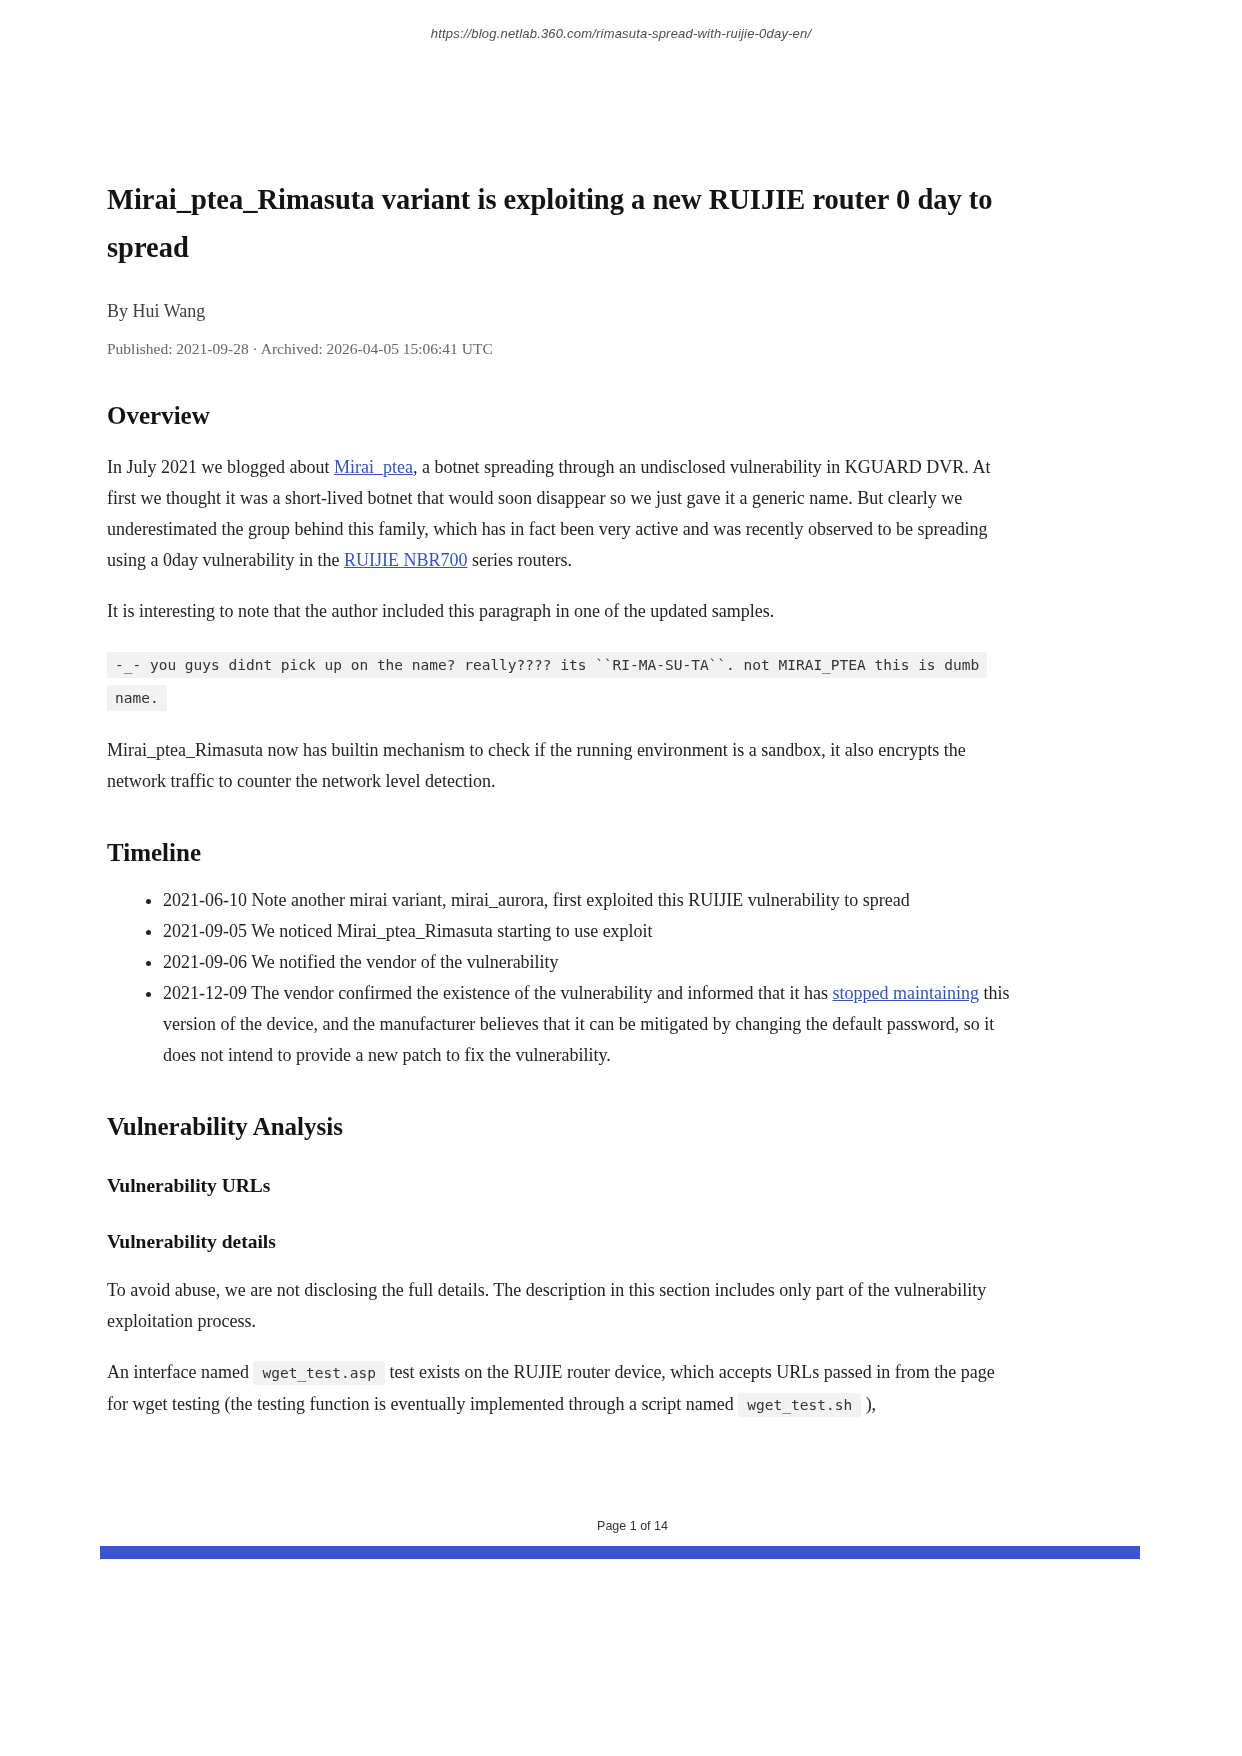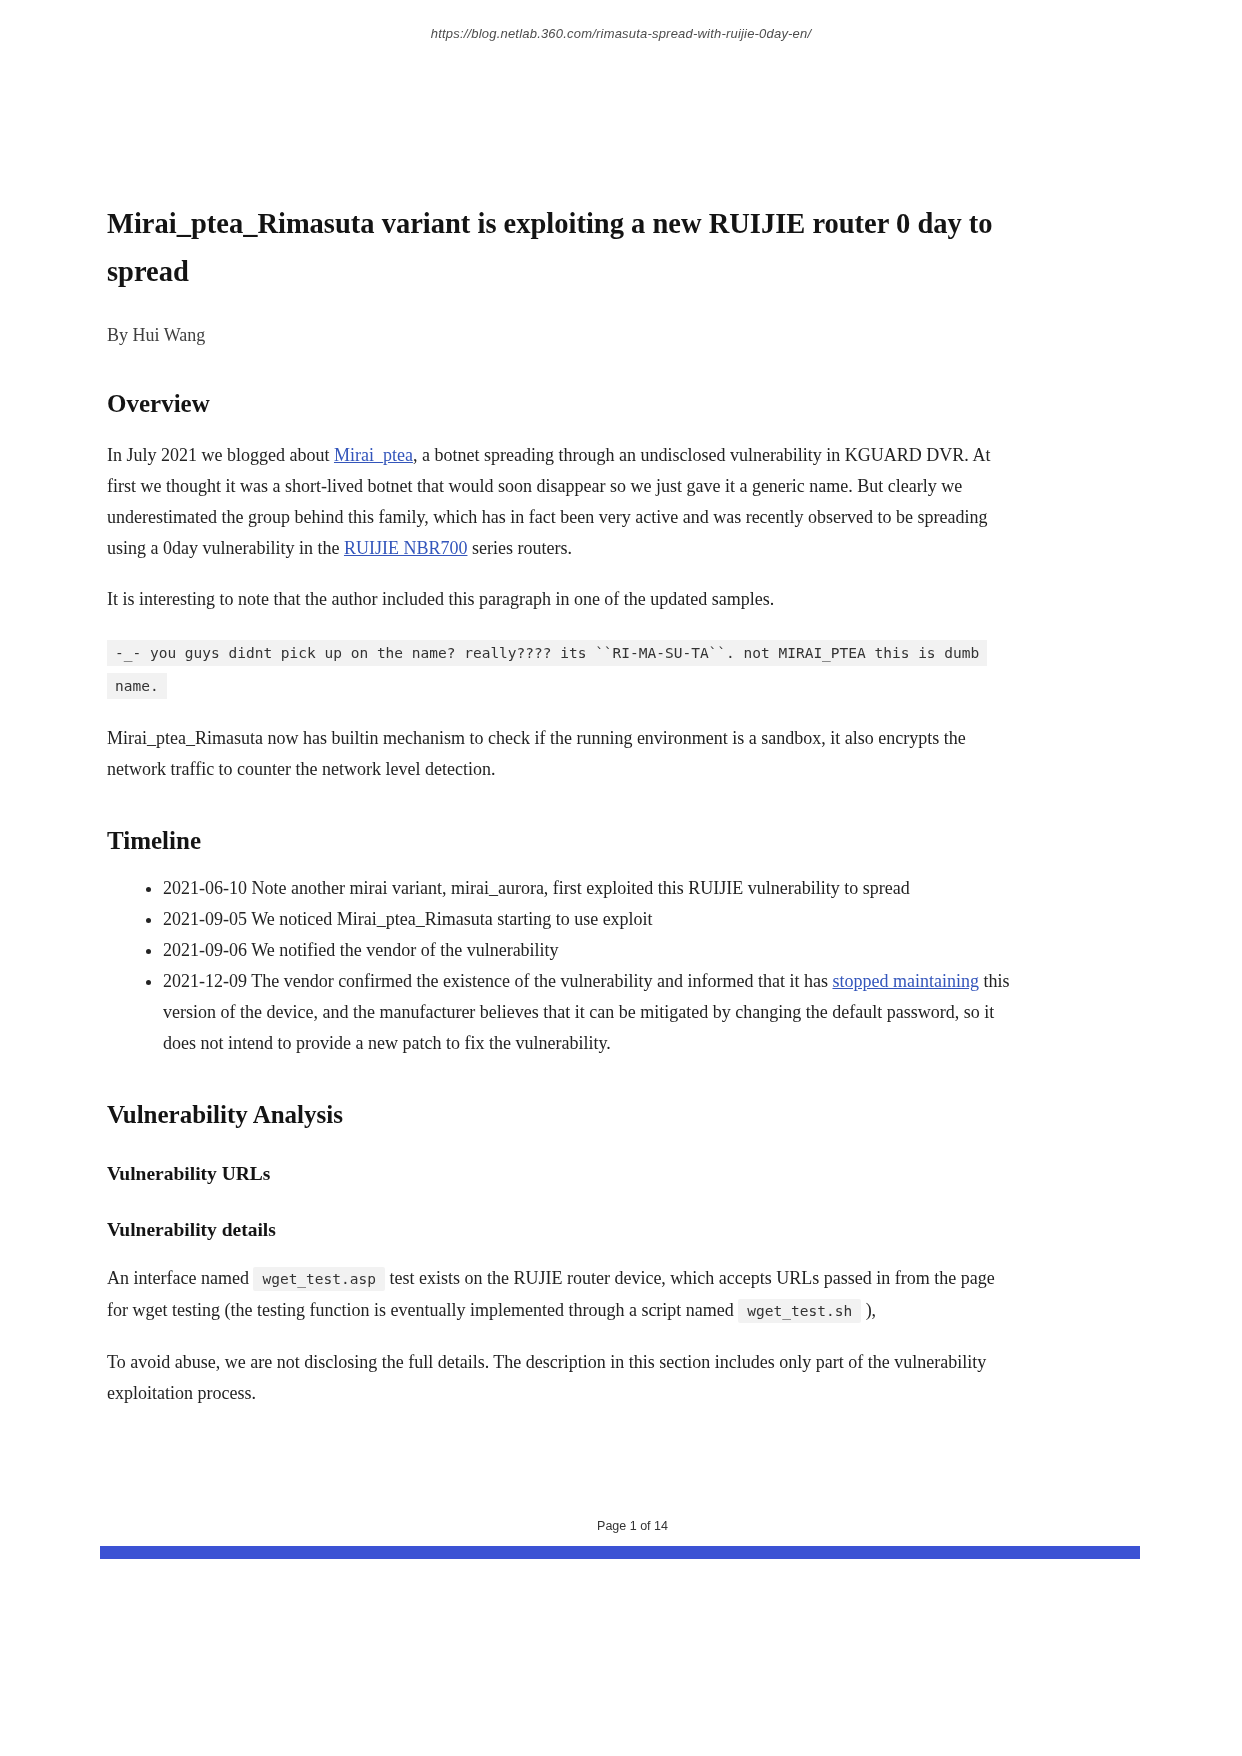--- a/index.html
+++ b/index.html
@@ -28,21 +28,20 @@
     position: absolute;
     top: 176px;
     left: 107px;
     width: 907px;
   }
   h1.title {
     font-size: 28.5px;
     line-height: 48px;
     font-weight: bold;
     color: #141414;
-    margin-top: 24px;
   }
   p.byline {
     margin-top: 26px;
     font-size: 18px;
     line-height: 26px;
     color: #3f3f3f;
   }
   p.meta {
     margin-top: 14px;
     font-size: 15.5px;
@@ -131,20 +130,21 @@
 <body>
 
 <div class="url-header">https://blog.netlab.360.com/rimasuta-spread-with-ruijie-0day-en/</div>
 
 <div class="content">
 
   <h1 class="title">Mirai_ptea_Rimasuta variant is exploiting a new RUIJIE router 0 day to spread</h1>
 
   <p class="byline">By Hui Wang</p>
 
+  <p class="meta">Published: 2021-09-28 · Archived: 2026-04-05 15:06:41 UTC</p>
 
   <h2 class="section">Overview</h2>
 
   <p class="body"><span>In July 2021 we blogged about </span><a class="link" href="#">Mirai_ptea</a><span>, a botnet spreading through an undisclosed vulnerability in KGUARD DVR. At first we thought it was a short-lived botnet that would soon disappear so we just gave it a generic name. But clearly we underestimated the group behind this family, which has in fact been very active and was recently observed to be spreading using a 0day vulnerability in the </span><a class="link" href="#">RUIJIE NBR700</a><span> series routers.</span></p>
 
   <p class="body">It is interesting to note that the author included this paragraph in one of the updated samples.</p>
 
   <p class="code-para"><span class="code-inline-block">-_- you guys didnt pick up on the name? really???? its ``RI-MA-SU-TA``. not MIRAI_PTEA this is dumb name.</span></p>
 
   <p class="body">Mirai_ptea_Rimasuta now has builtin mechanism to check if the running environment is a sandbox, it also encrypts the network traffic to counter the network level detection.</p>
@@ -158,21 +158,21 @@
     <li><span>2021-12-09 The vendor confirmed the existence of the vulnerability and informed that it has </span><a class="link" href="#">stopped maintaining</a><span> this version of the device, and the manufacturer believes that it can be mitigated by changing the default password, so it does not intend to provide a new patch to fix the vulnerability.</span></li>
   </ul>
 
   <h2 class="section">Vulnerability Analysis</h2>
 
   <h3 class="subsection">Vulnerability URLs</h3>
 
 
   <h3 class="subsection">Vulnerability details</h3>
 
+  <p class="body">To avoid abuse, we are not disclosing the full details. The description in this section includes only part of the vulnerability exploitation process.</p>
+
   <p class="body"><span>An interface named </span><code class="chip">wget_test.asp</code><span> test exists on the RUJIE router device, which accepts URLs passed in from the page for wget testing (the testing function is eventually implemented through a script named </span><code class="chip">wget_test.sh</code><span> ),</span></p>
-
-  <p class="body">To avoid abuse, we are not disclosing the full details. The description in this section includes only part of the vulnerability exploitation process.</p>
 
 </div>
 
 <div class="page-footer">Page 1 of 14</div>
 
 <div class="fragment-bar" style="background: rgb(59, 82, 212);"></div>
 
 </body></html>

